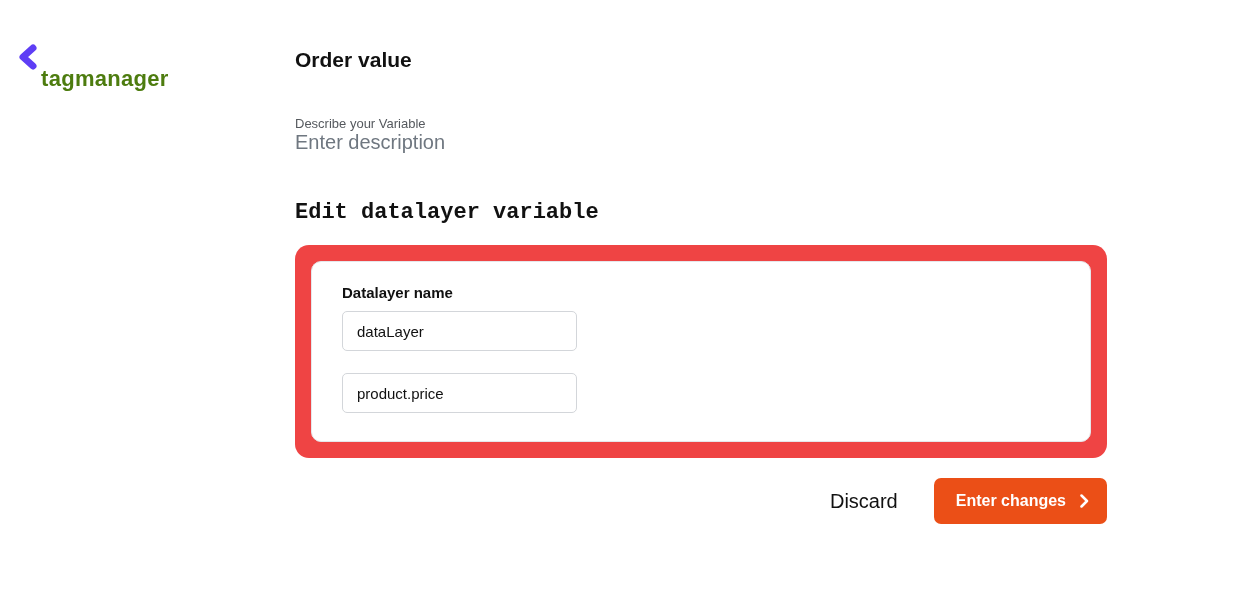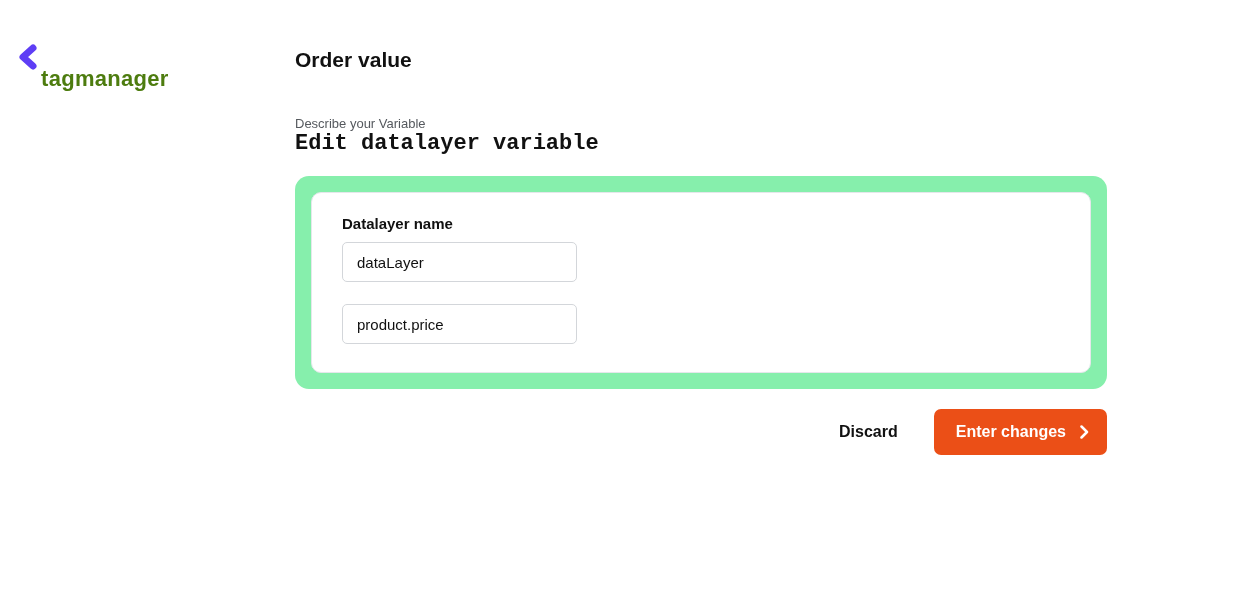--- a/index.html
+++ b/index.html
@@ -63,21 +63,21 @@
       margin-bottom: 46px;
     }
     .section-heading {
       font-size: 22px;
       font-weight: 700;
       color: #111111;
       margin-bottom: 20px;
       font-family: Liberation Mono, monospace;
     }
     .panel-outer {
-      background: #86efac;
+      background: #ef4444;
       border-radius: 14px;
       padding: 16px;
       margin-bottom: 20px;
     }
     .panel-inner {
       background: #ffffff;
       border: 1px solid #e5e7eb;
       border-radius: 10px;
       padding: 22px 30px 28px 30px;
     }
@@ -110,22 +110,22 @@
     .input-group:last-child {
       margin-bottom: 0;
     }
     .actions {
       display: flex;
       justify-content: flex-end;
       align-items: center;
       gap: 36px;
     }
     .discard-btn {
-      font-size: 16px;
-      font-weight: 700;
+      font-size: 20px;
+      font-weight: 400;
       color: #111111;
       background: none;
       border: none;
       cursor: pointer;
     }
     .save-btn {
       display: flex;
       align-items: center;
       gap: 14px;
       background: #eb4f17;
@@ -150,20 +150,21 @@
       <path d="M 16 6 L 6 15 L 16 24" stroke="#5e3ef5" stroke-width="7" stroke-linecap="round" stroke-linejoin="round" fill="none"></path>
     </svg>
   </span>
   <span class="logo-text">tagmanager</span>
 </div>
 
 <div class="main">
   <div class="title-value">Order value</div>
 
   <div class="desc-label">Describe your Variable</div>
+  <div class="desc-placeholder">Enter description</div>
 
   <div class="section-heading">Edit datalayer variable</div>
 
   <div class="panel-outer">
     <div class="panel-inner">
       <div class="input-group">
         <div class="input-label">
           <span>Datalayer name</span>
         </div>
         <input type="text" class="text-input" value="dataLayer" style="">

